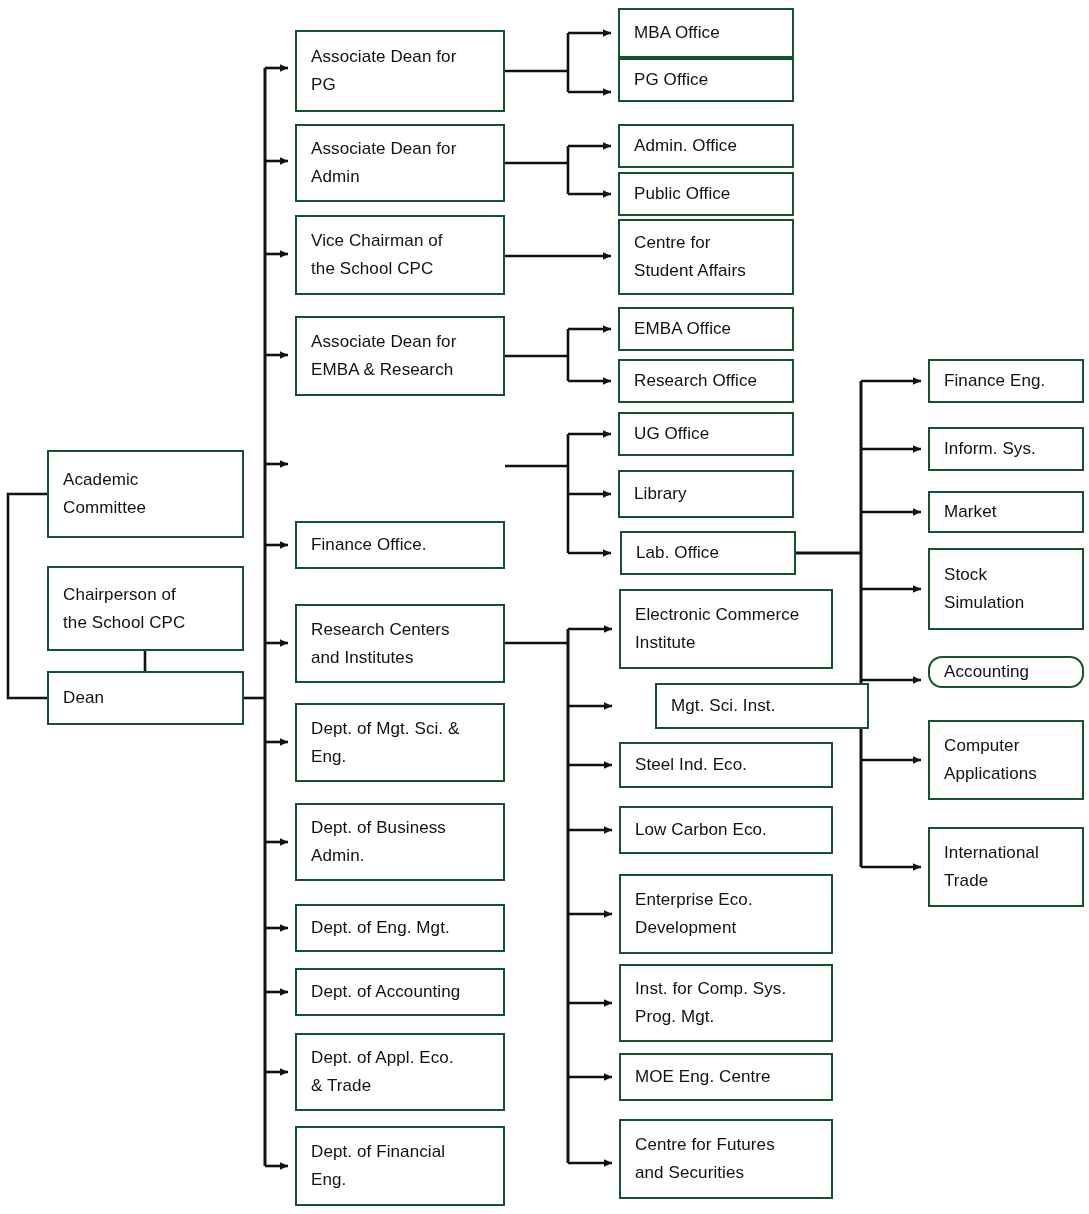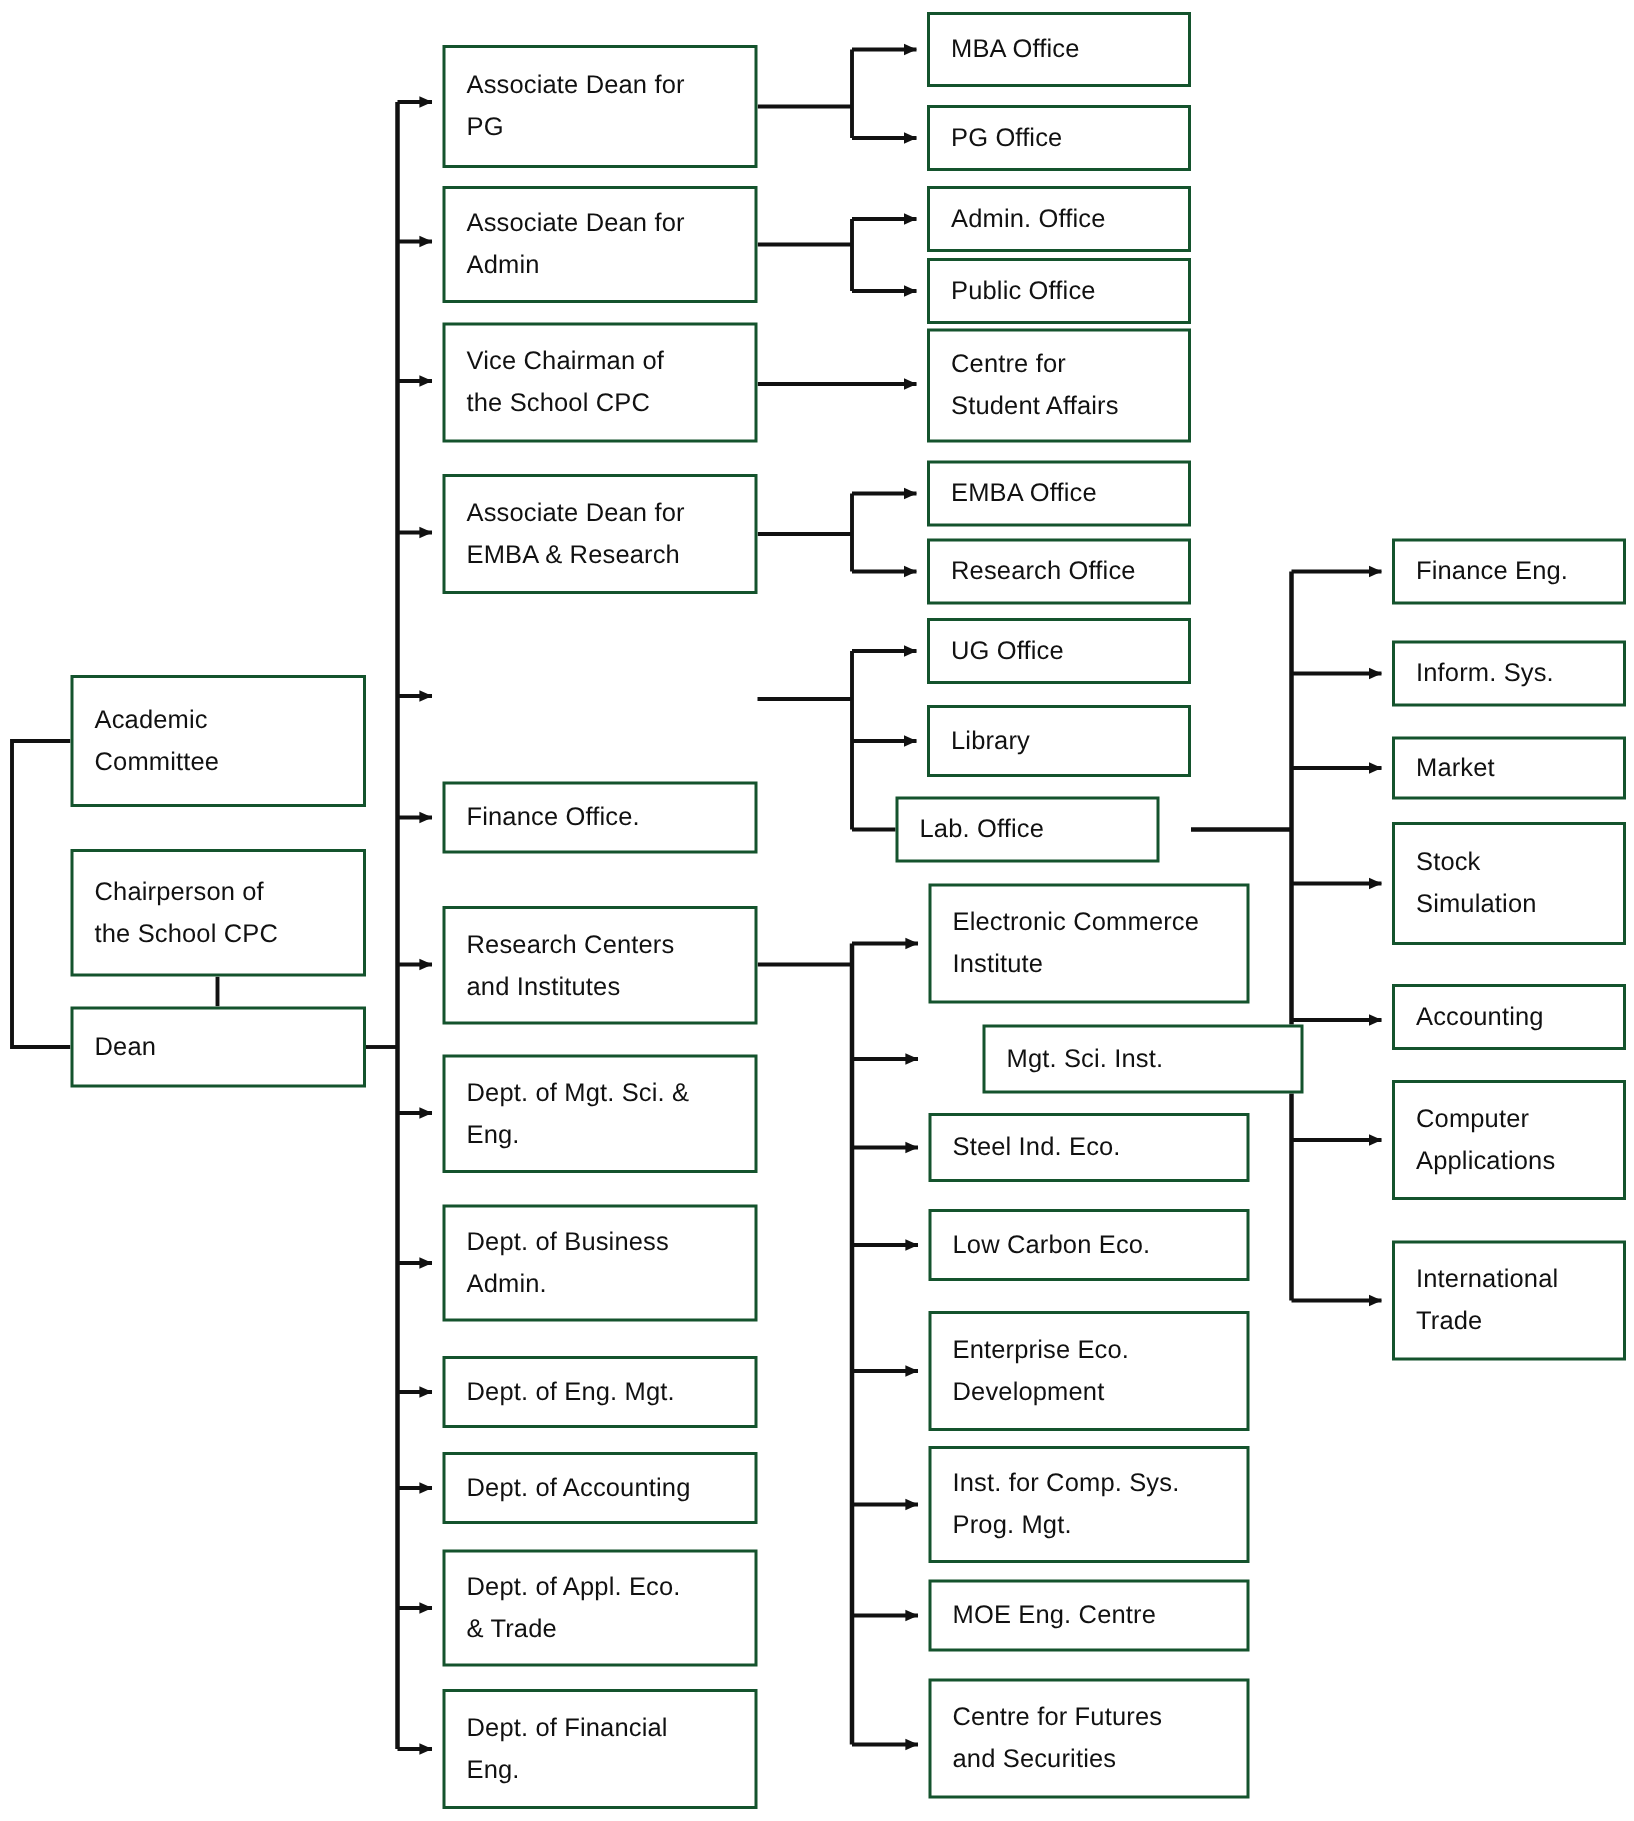--- a/index.html
+++ b/index.html
@@ -147,48 +147,48 @@
   <div class="node" style="left:295px;top:803px;width:210px;height:78px;"><span>Dept. of Business
 Admin.</span></div>
   <div class="node" style="left:295px;top:904px;width:210px;height:48px;"><span>Dept. of Eng. Mgt.</span></div>
   <div class="node" style="left:295px;top:968px;width:210px;height:48px;"><span>Dept. of Accounting</span></div>
   <div class="node" style="left:295px;top:1033px;width:210px;height:78px;"><span>Dept. of Appl. Eco.
 &amp; Trade</span></div>
   <div class="node" style="left:295px;top:1126px;width:210px;height:80px;"><span>Dept. of Financial
 Eng.</span></div>
 
   <div class="node" style="left:618px;top:8px;width:176px;height:50px;"><span>MBA Office</span></div>
-  <div class="node" style="left:618px;top:70px;width:176px;height:44px;"><span>PG Office</span></div>
+  <div class="node" style="left:618px;top:58px;width:176px;height:44px;"><span>PG Office</span></div>
   <div class="node" style="left:618px;top:124px;width:176px;height:44px;"><span>Admin. Office</span></div>
   <div class="node" style="left:618px;top:172px;width:176px;height:44px;text-align:center;"><span>Public Office</span></div>
   <div class="node" style="left:618px;top:219px;width:176px;height:76px;"><span>Centre for
 Student Affairs</span></div>
   <div class="node" style="left:618px;top:307px;width:176px;height:44px;"><span>EMBA Office</span></div>
   <div class="node" style="left:618px;top:359px;width:176px;height:44px;"><span>Research Office</span></div>
   <div class="node" style="left:618px;top:412px;width:176px;height:44px;"><span>UG Office</span></div>
   <div class="node" style="left:618px;top:470px;width:176px;height:48px;"><span>Library</span></div>
-  <div class="node" style="left:597px;top:531px;width:176px;height:44px;"><span>Lab. Office</span></div>
+  <div class="node" style="left:620px;top:531px;width:176px;height:44px;"><span>Lab. Office</span></div>
 
   <div class="node" style="left:619px;top:589px;width:214px;height:80px;"><span>Electronic Commerce
 Institute</span></div>
   <div class="node" style="left:655px;top:683px;width:214px;height:46px;"><span>Mgt. Sci. Inst.</span></div>
   <div class="node" style="left:619px;top:742px;width:214px;height:46px;"><span>Steel Ind. Eco.</span></div>
   <div class="node" style="left:619px;top:806px;width:214px;height:48px;"><span>Low Carbon Eco.</span></div>
   <div class="node" style="left:619px;top:874px;width:214px;height:80px;"><span>Enterprise Eco.
 Development</span></div>
   <div class="node" style="left:619px;top:964px;width:214px;height:78px;"><span>Inst. for Comp. Sys.
 Prog. Mgt.</span></div>
   <div class="node" style="left:619px;top:1053px;width:214px;height:48px;"><span>MOE Eng. Centre</span></div>
   <div class="node" style="left:619px;top:1119px;width:214px;height:80px;"><span>Centre for Futures
 and Securities</span></div>
 
   <div class="node" style="left:928px;top:359px;width:156px;height:44px;"><span>Finance Eng.</span></div>
   <div class="node" style="left:928px;top:427px;width:156px;height:44px;"><span>Inform. Sys.</span></div>
   <div class="node" style="left:928px;top:491px;width:156px;height:42px;"><span>Market</span></div>
   <div class="node" style="left:928px;top:548px;width:156px;height:82px;"><span>Stock
 Simulation</span></div>
-  <div class="node" style="left:928px;top:656px;width:156px;height:44px;"><span>Accounting</span></div>
+  <div class="node" style="left:928px;top:656px;width:156px;height:32px;border-radius:14px;"><span>Accounting</span></div>
   <div class="node" style="left:928px;top:720px;width:156px;height:80px;"><span>Computer
 Applications</span></div>
   <div class="node" style="left:928px;top:827px;width:156px;height:80px;"><span>International
 Trade</span></div>
 
 </div>
 
 </body></html>

